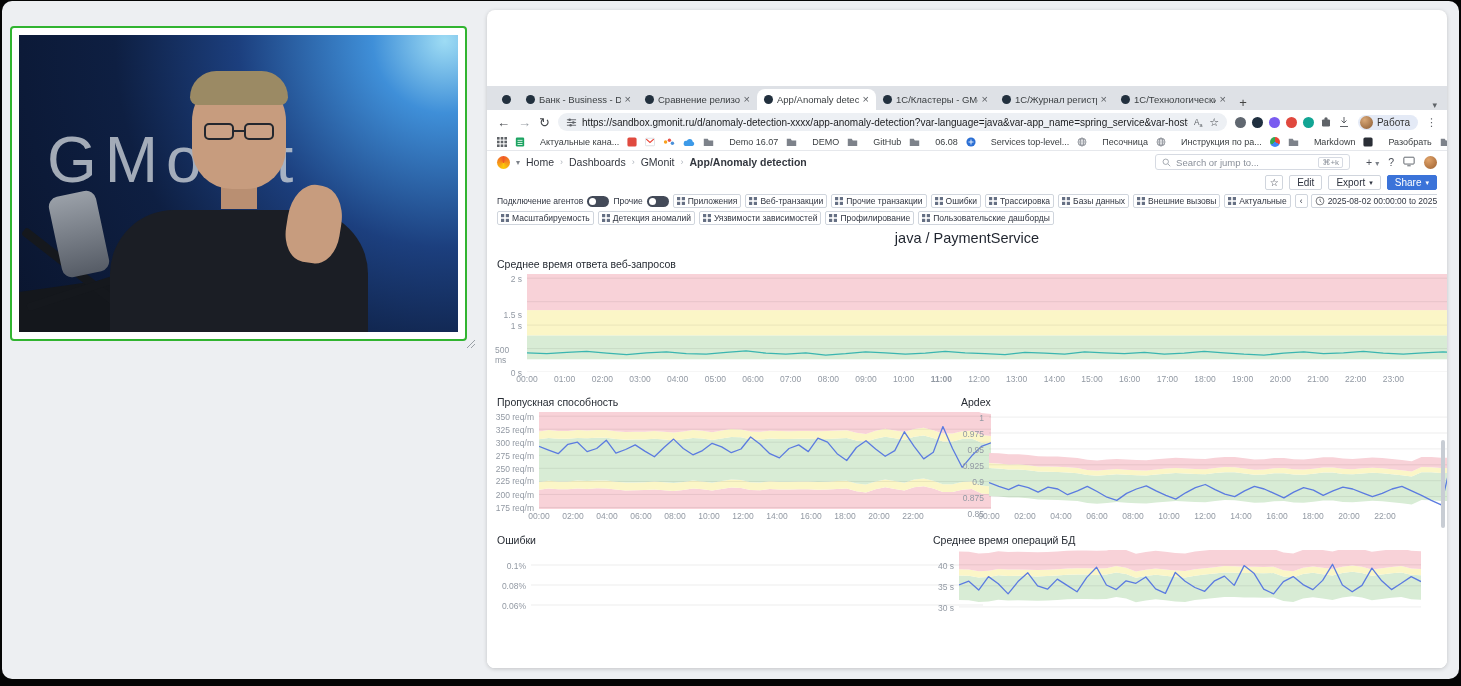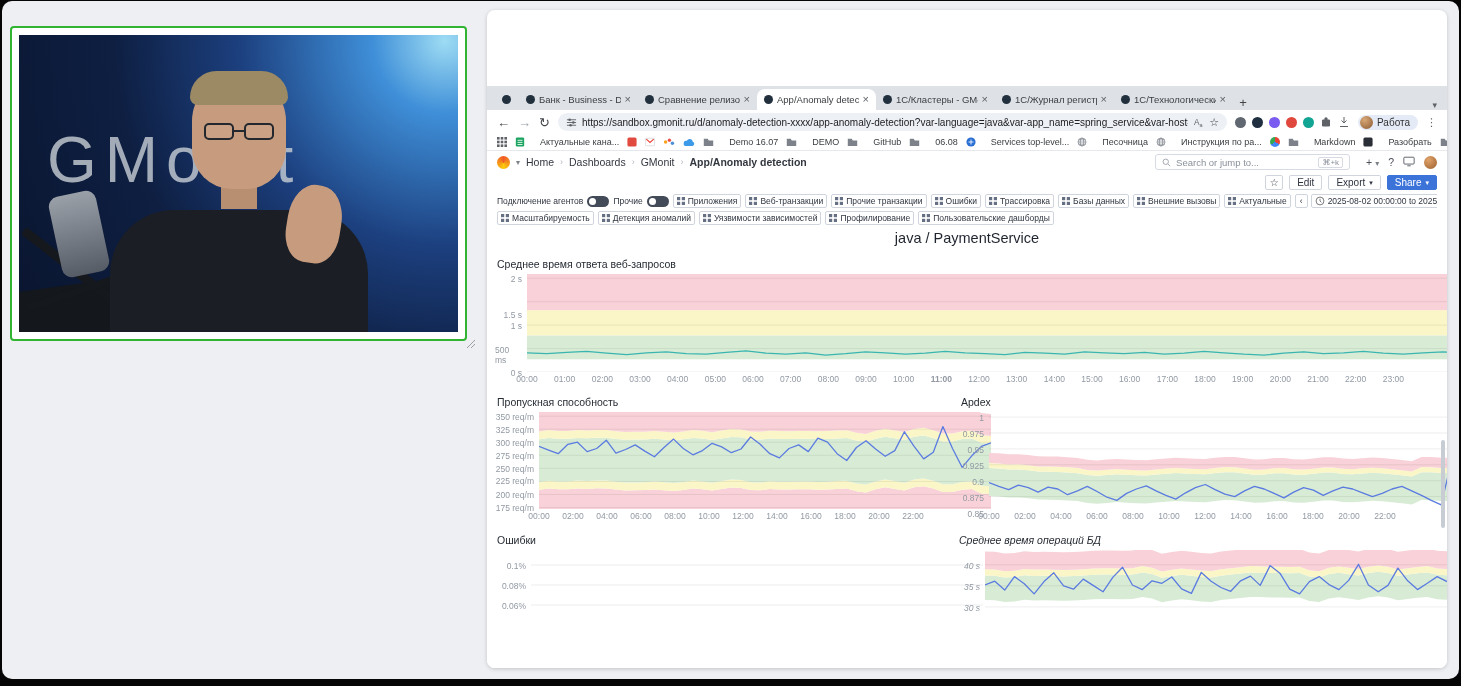--- a/index.html
+++ b/index.html
@@ -112,21 +112,21 @@
 
   .gbody { position:relative; height:387px; overflow:hidden; background:#fff; flex:none; }
   .gfooter { flex:1; background:#fff; }
   .dash-title { position:absolute; left:0; right:0; top:0; text-align:center; font-size:14.5px;
                 font-weight:500; color:#1f242e; }
   .panel { position:absolute; }
   .p1 { left:8px; top:28px; width:936px; }
   .p2 { left:8px; top:166px; width:452px; }
   .p3 { left:472px; top:166px; width:462px; }
   .p4 { left:8px; top:304px; width:452px; }
-  .p5 { left:470px; top:304px; width:462px;font-style:italic; }
+  .p5 { left:444px; top:304px; width:462px; }
   .panel-title { font-size:10.5px; font-weight:500; color:#262b33; padding-left:2px; margin-bottom:4px; }
   .chart-row { display:flex; }
   .p1 .chart-row { height:98px; }
   .p2 .chart-row, .p3 .chart-row, .p4 .chart-row, .p5 .chart-row { height:97px; }
   .ylabels { position:relative; flex:none; }
   .ytick { position:absolute; right:5px; font-size:8.5px; color:#9299a3; }
   .plot { flex:1; height:100%; position:relative; }
   .plot svg { display:block; }
   .xlabels { position:relative; height:12px; }
   .xtick { position:absolute; top:2px; transform:translateX(-50%); font-size:8.5px; color:#9299a3; }

